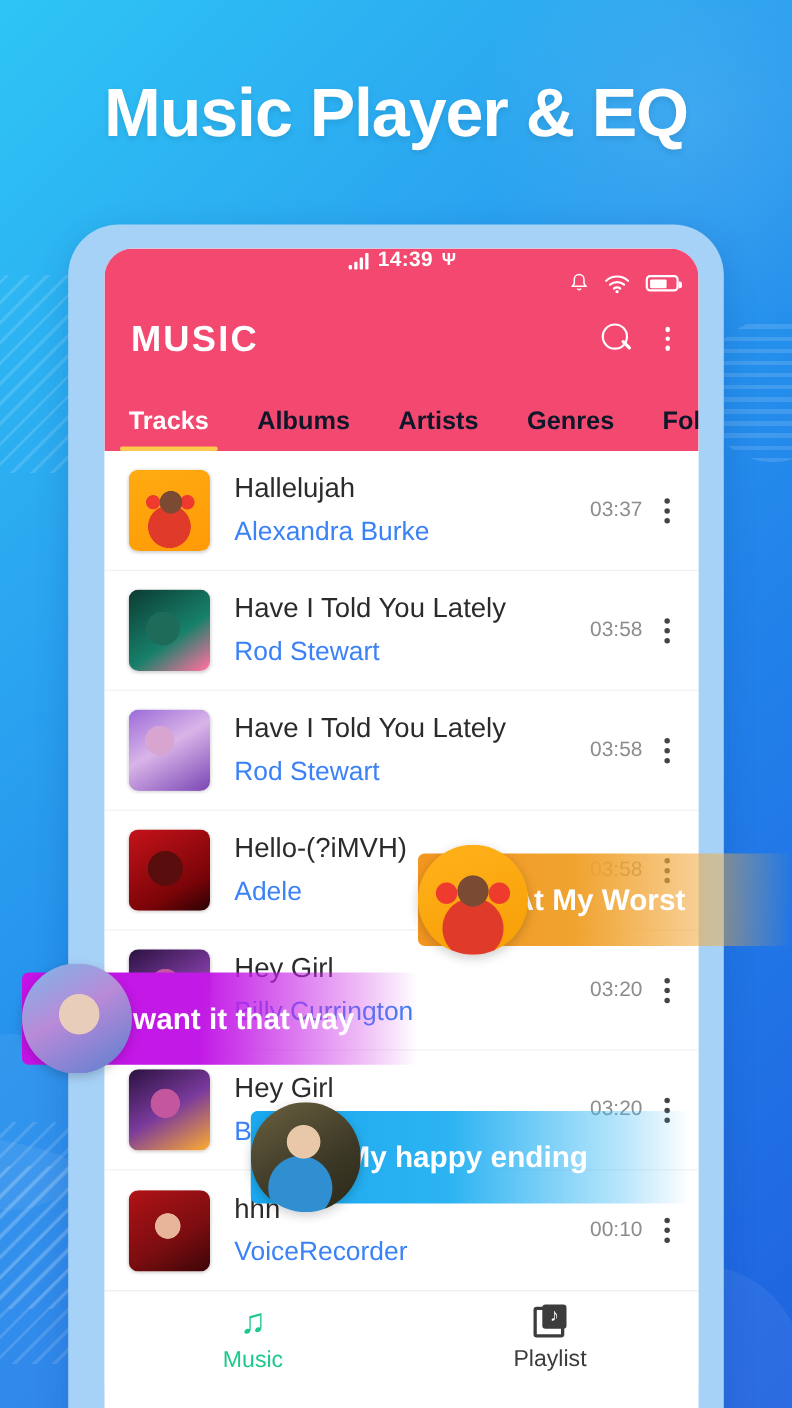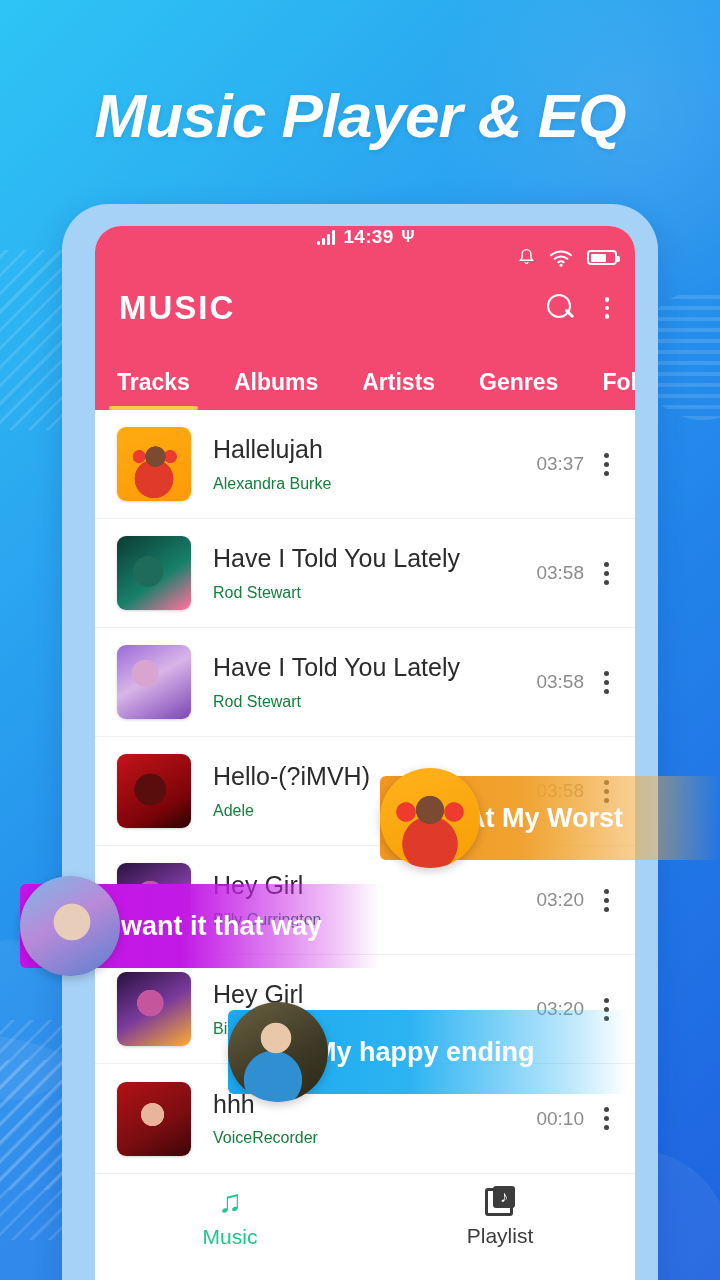--- a/index.html
+++ b/index.html
@@ -39,22 +39,22 @@
     transform:rotate(12deg);
   }
   .glow-right {
     position:absolute; right:-120px; top:-100px; width:420px; height:420px;
     border-radius:50%;
     background:radial-gradient(circle, rgba(255,255,255,.10), rgba(255,255,255,0) 68%);
   }
 
   
   .hero {
-    position:absolute; left:0; right:0; top:80px;
-    text-align:center; z-index:4;font-style:italic;
+    position:absolute; left:0; right:0; top:68px;
+    text-align:center; z-index:4;
   }
   .hero h1 {
     font-size:62px; font-weight:bold; color:#ffffff;
     letter-spacing:-1px; text-shadow:0 2px 6px rgba(0,0,0,.10);
   }
 
   
   .phone-frame {
     position:absolute; left:62px; top:204px; width:596px; height:1100px;
     background:#a7d2f7;
@@ -111,21 +111,21 @@
     background:#fff; border-radius:2px; transform:rotate(45deg);
   }
   .dots-v { display:flex; flex-direction:column; gap:4px; align-items:center; padding:2px 6px; }
   .dots-v span { width:4.5px; height:4.5px; border-radius:50%; background:#fff; display:block; }
 
   .tabs {
     display:flex; align-items:flex-end; height:66px;
     padding-left:22px; gap:44px; white-space:nowrap; overflow:hidden;
   }
   .tab {
-    font-size:23px; font-weight:bold; color:#ffffff;
+    font-size:23px; font-weight:bold; color:#0f172a;
     padding-bottom:14px; position:relative; flex:0 0 auto;
   }
   .tab.active { color:#ffffff; }
   .tab.active::after {
     content:""; position:absolute; left:-8px; right:-8px; bottom:0;
     height:4px; background:#ffc94d; border-radius:2px;
   }
 
   
   .list { background:#fff; }
@@ -140,21 +140,21 @@
     width:74px; height:74px; border-radius:9px; flex:0 0 auto;
     background-size:cover; background-position:center;
     box-shadow:0 1px 3px rgba(0,0,0,.18);
     overflow:hidden; position:relative;
   }
   .meta { margin-left:22px; min-width:0; flex:1 1 auto; }
   .t-title {
     font-size:25px; color:#2b2b2b; line-height:1.18;
     white-space:nowrap; overflow:hidden; text-overflow:clip;
   }
-  .t-artist { font-size:16px; color:#15803d; margin-top:10px; white-space:nowrap; }
+  .t-artist { font-size:24px; color:#3b82f6; margin-top:10px; white-space:nowrap; }
   .t-dur { font-size:19px; color:#8c8c8c; flex:0 0 auto; margin-right:10px; }
   .dots-dark { display:flex; flex-direction:column; gap:4px; align-items:center; padding:6px 10px; flex:0 0 auto; }
   .dots-dark span { width:5px; height:5px; border-radius:50%; background:#444; display:block; }
 
   
   .bottomnav {
     display:flex; height:86px; border-top:1px solid #ececec; background:#fff;
   }
   .navitem {
     flex:1; display:flex; flex-direction:column;

